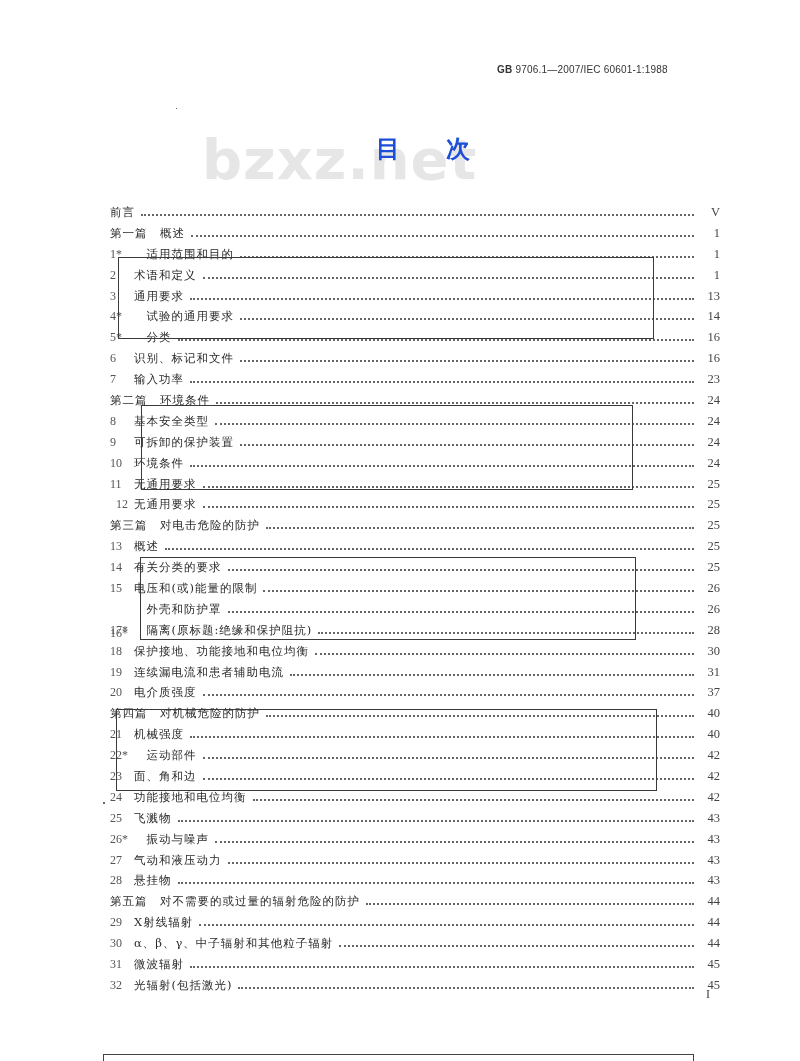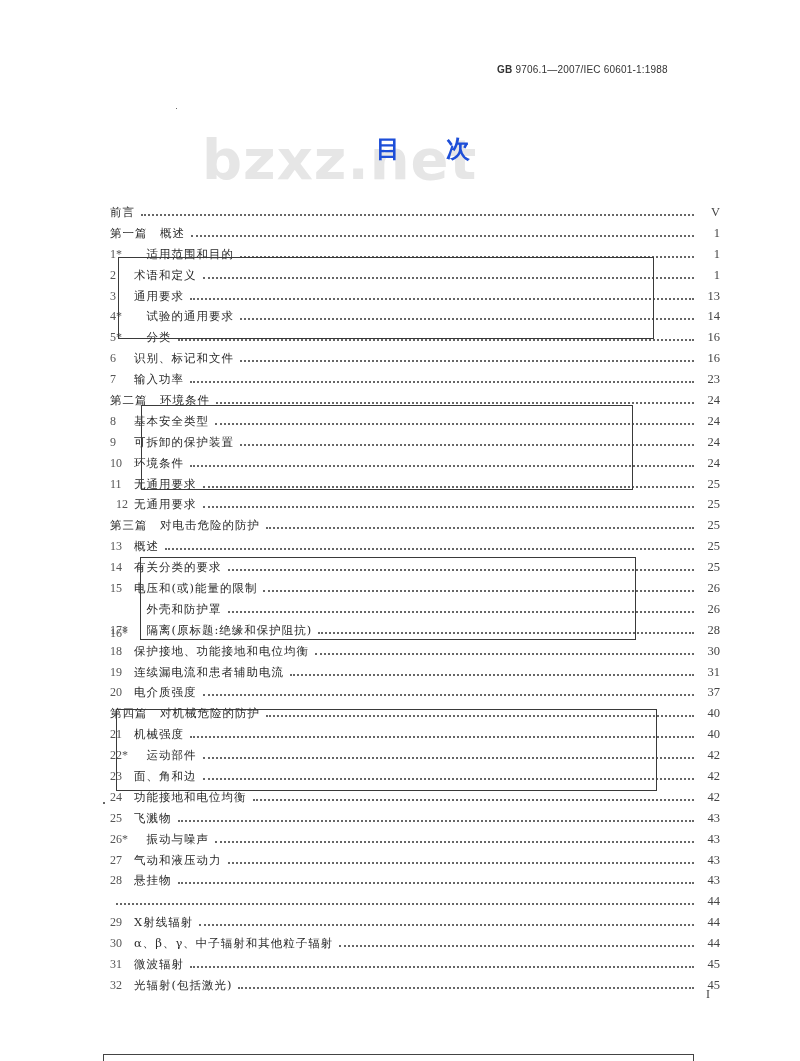--- a/index.html
+++ b/index.html
@@ -247,20 +247,21 @@
       <span class="dots"></span>
       <span class="page">43</span>
     </div>
     <div class="row clause">
       <span class="num" style="width: 24px;">28</span>
       <span class="label">悬挂物</span>
       <span class="dots"></span>
       <span class="page">43</span>
     </div>
     <div class="row part">
+      <span class="label">第五篇　对不需要的或过量的辐射危险的防护</span>
       <span class="dots"></span>
       <span class="page">44</span>
     </div>
     <div class="row clause">
       <span class="num" style="width: 24px;">29</span>
       <span class="label">X射线辐射</span>
       <span class="dots"></span>
       <span class="page">44</span>
     </div>
     <div class="row clause">

